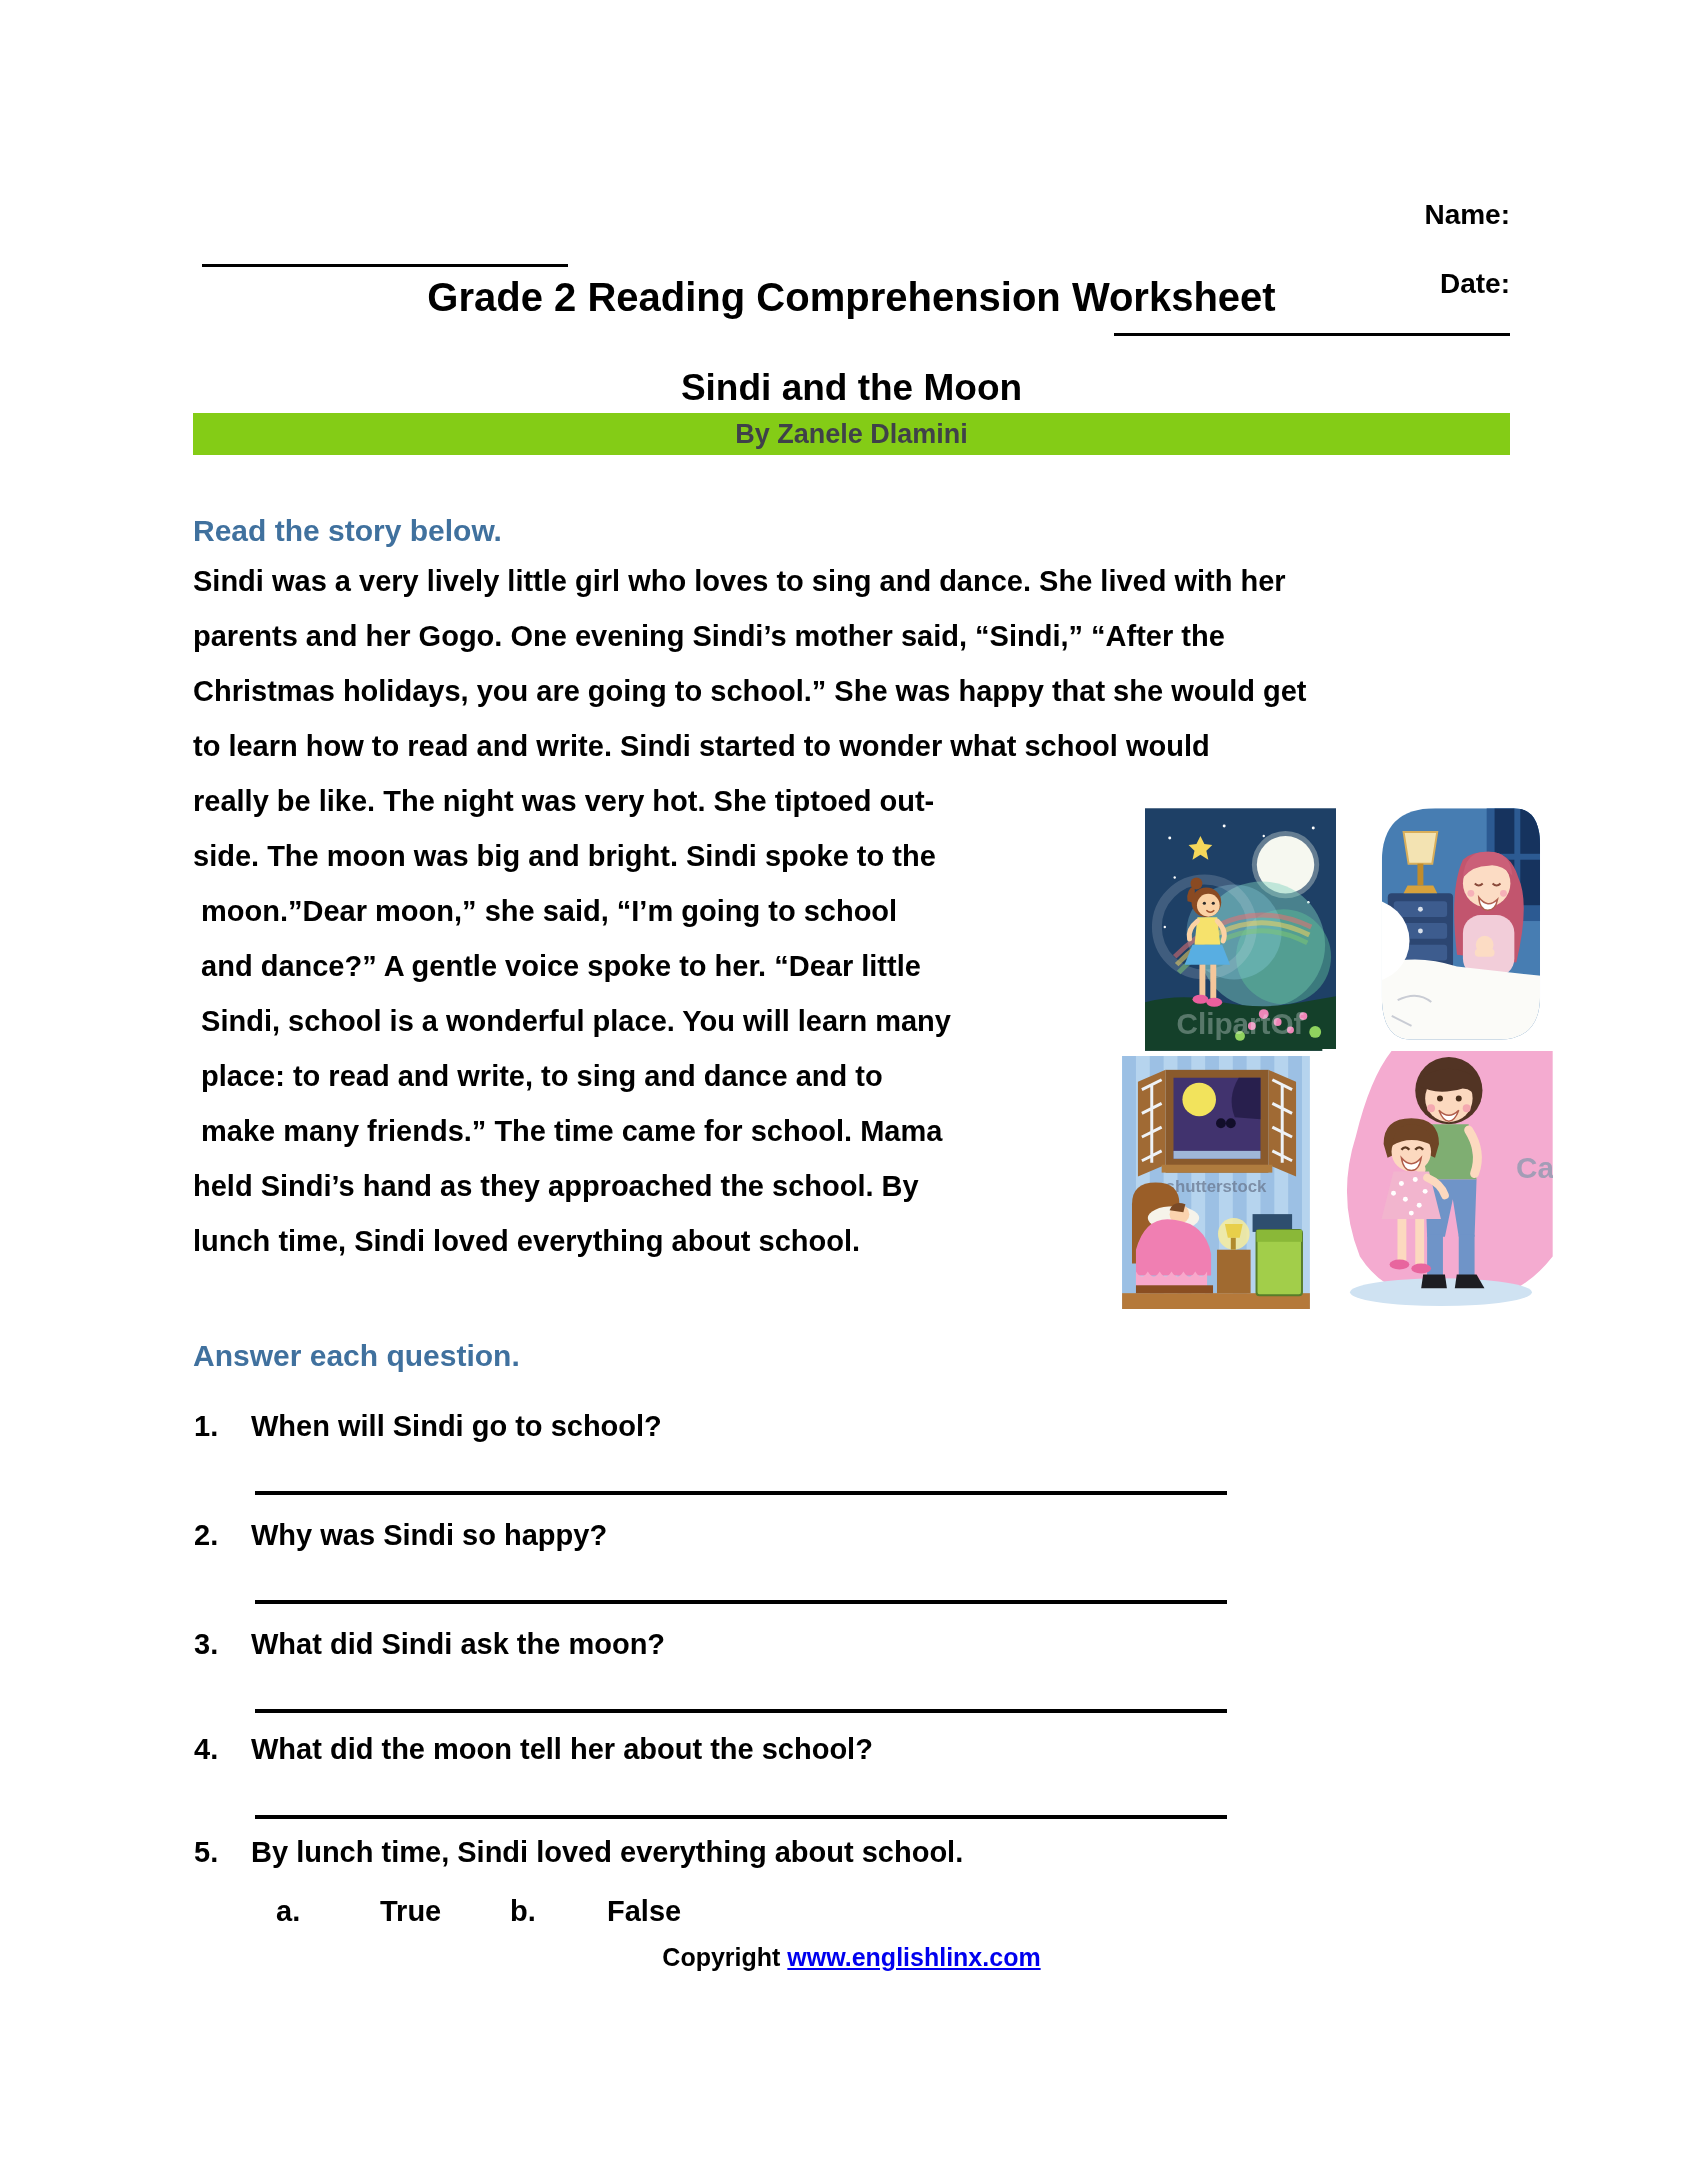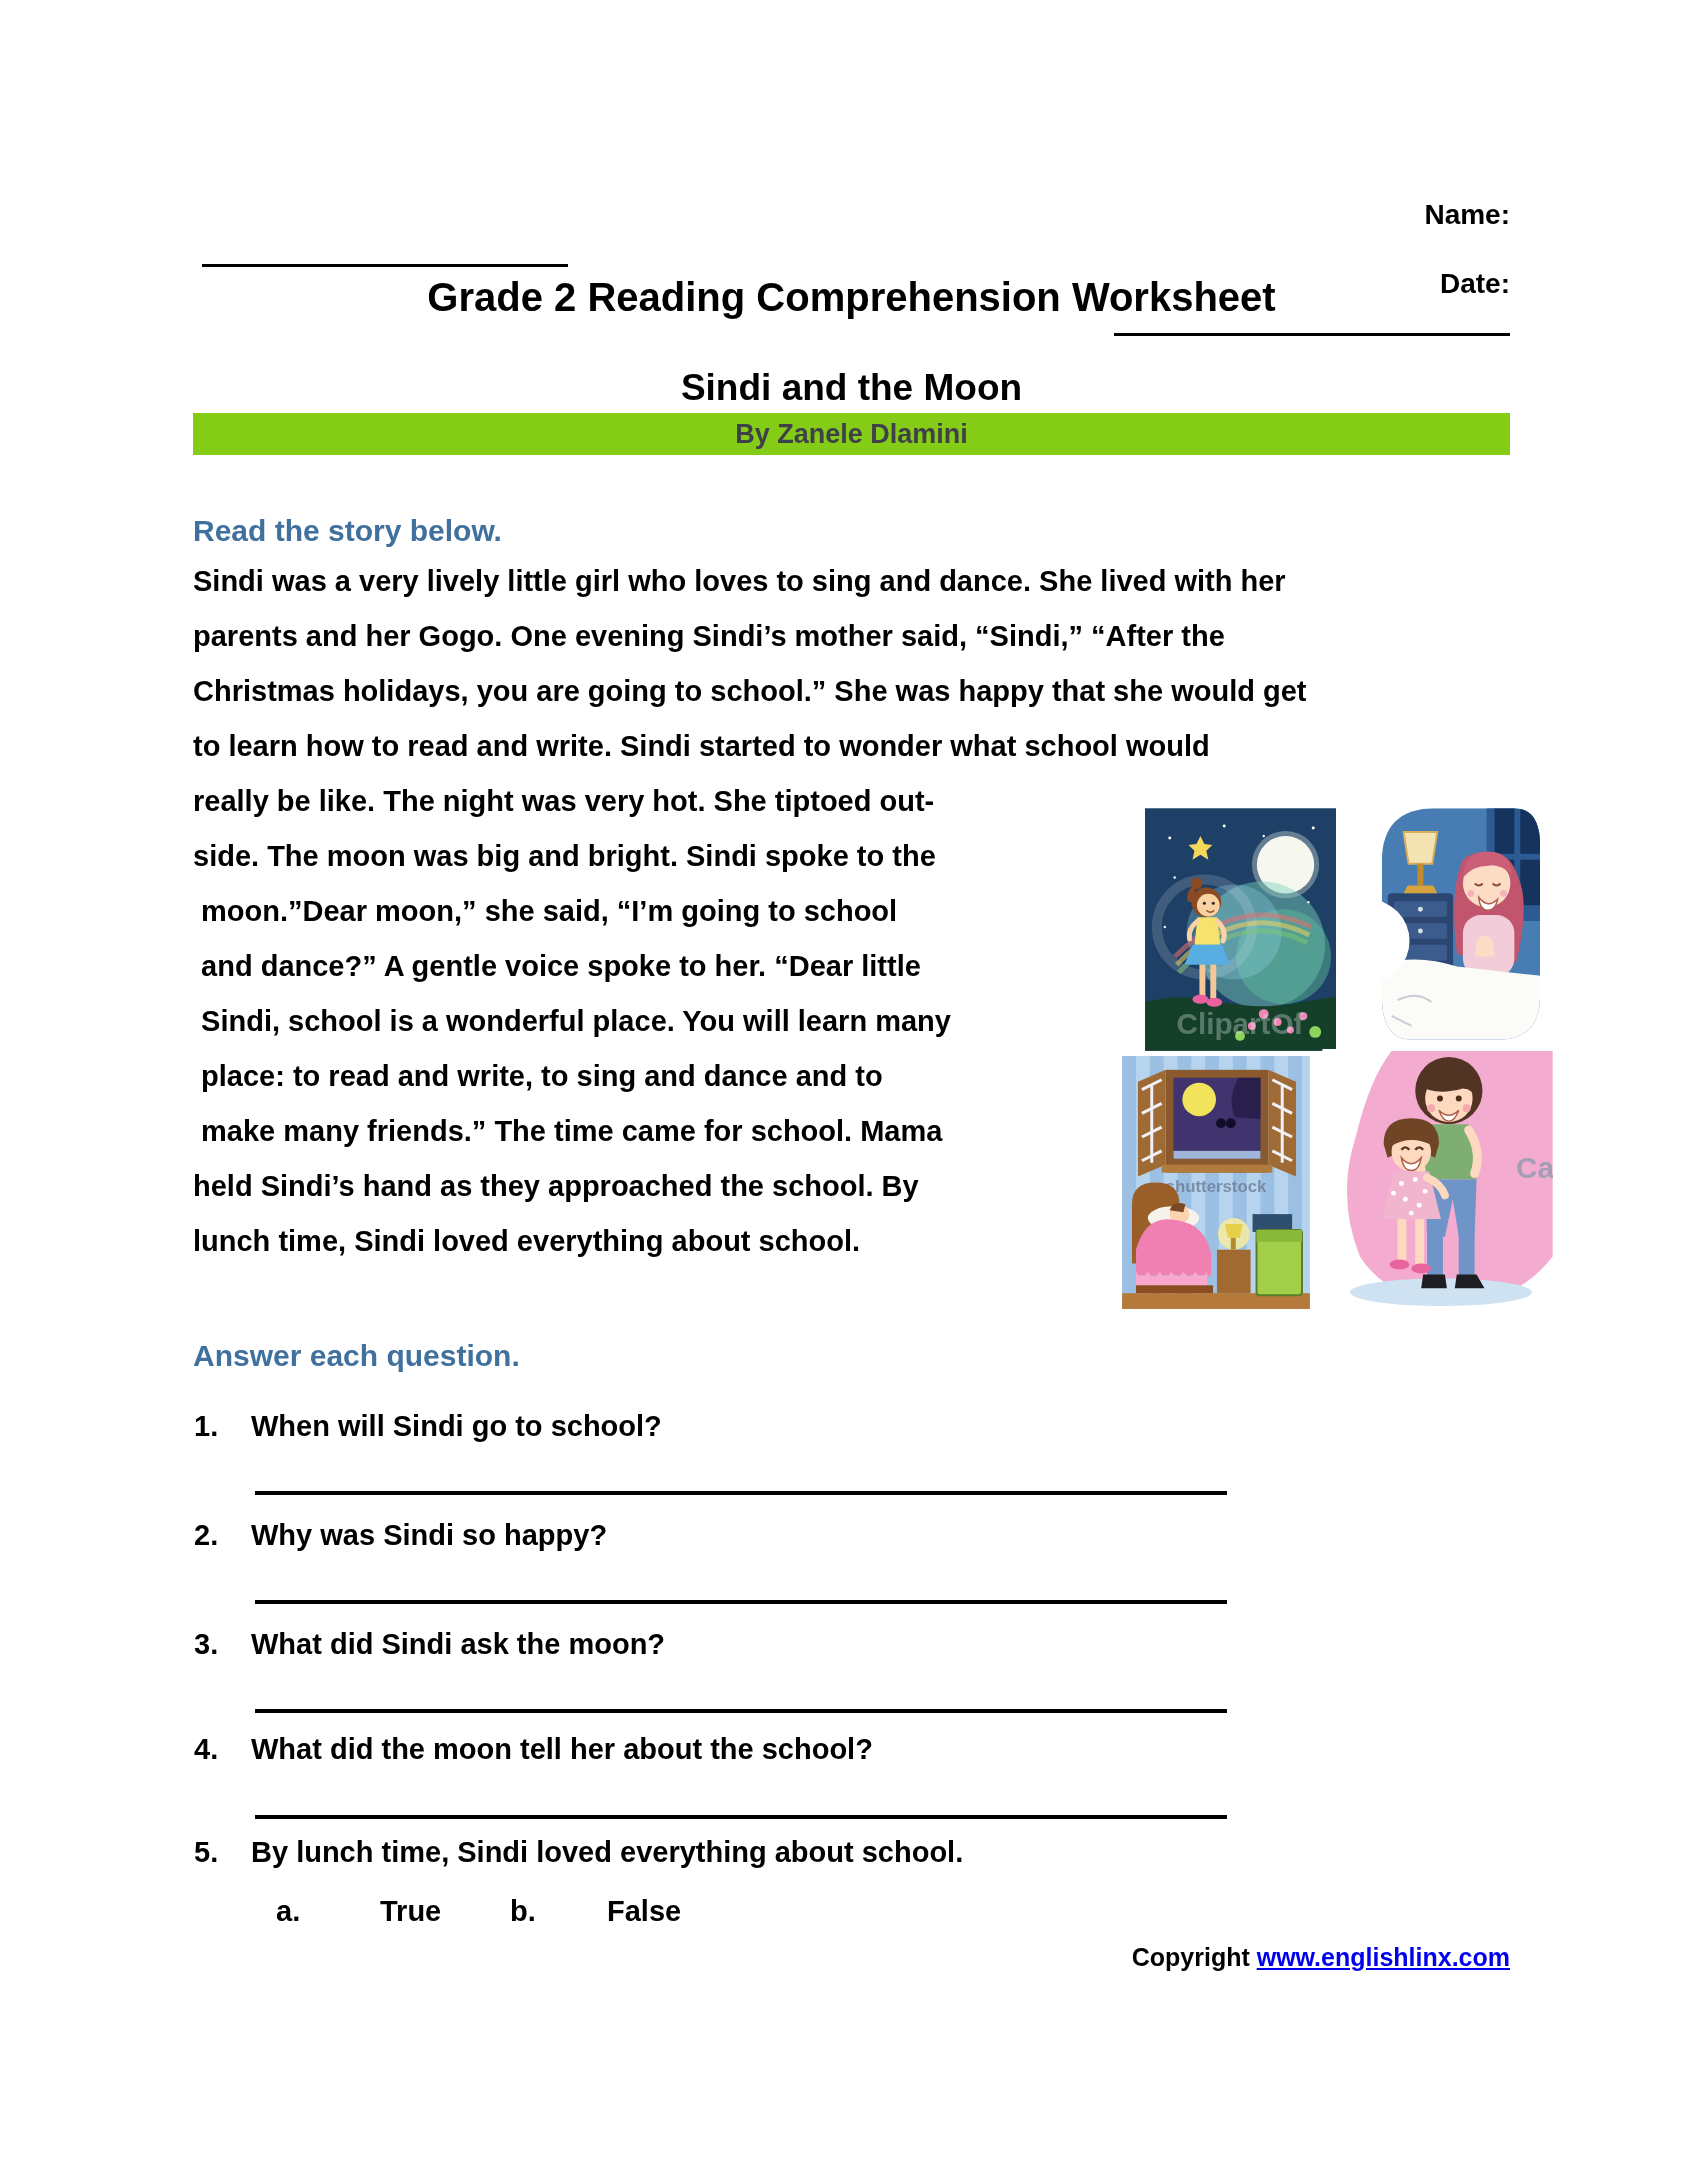--- a/index.html
+++ b/index.html
@@ -40,21 +40,21 @@
   #q1{top:1410px;} #rule1{top:1491px;}
   #q2{top:1519px;} #rule2{top:1600px;}
   #q3{top:1628px;} #rule3{top:1709px;}
   #q4{top:1733px;} #rule4{top:1815px;}
   #q5{top:1836px;}
   .options-row{position:absolute;left:276px;top:1895px;font-size:29px;line-height:32px;display:flex;}
   .opt-a{width:104px;flex:0 0 104px;}
   .opt-true{width:130px;flex:0 0 130px;}
   .opt-b{width:97px;flex:0 0 97px;}
   
-  .copyright{position:absolute;top:1942px;left:193px;width:1317px;text-align:right;font-size:25px;line-height:30px;}
+  .copyright{position:absolute;top:1942px;left:193px;width:1317px;text-align:center;font-size:25px;line-height:30px;}
   .copyright a{color:#0000EE;text-decoration:underline;font-weight:bold;}
 </style>
 </head>
 <body>
 
 <div class="page">
 
   <div class="header-row">
     <span class="h-label">Name:</span>
     <span class="write-line name-line"></span>

